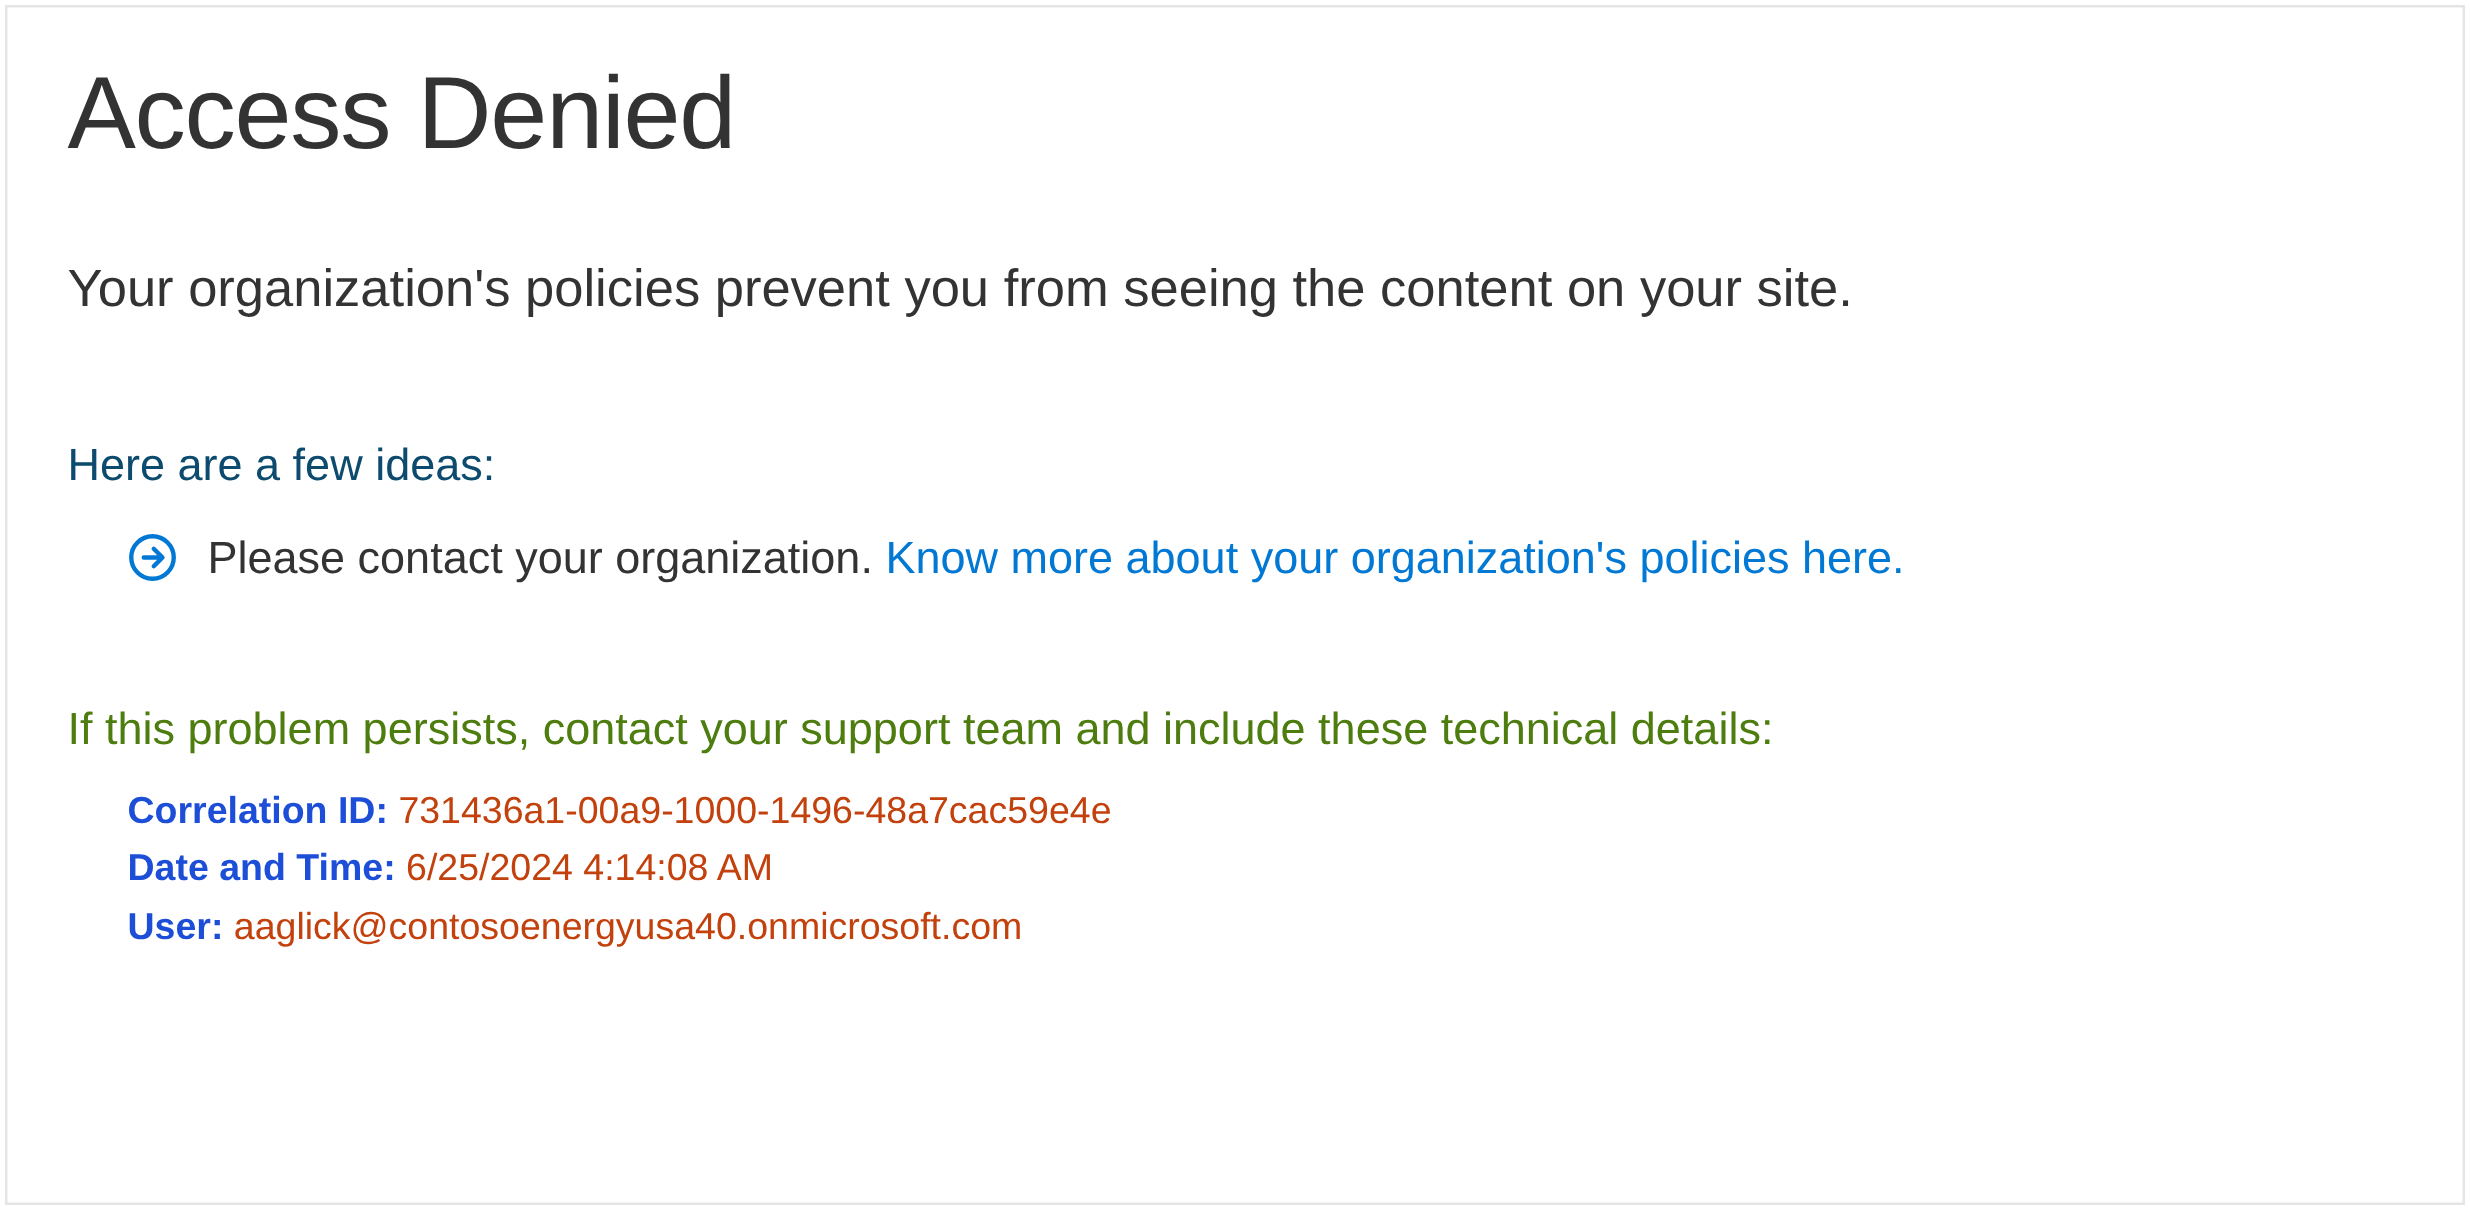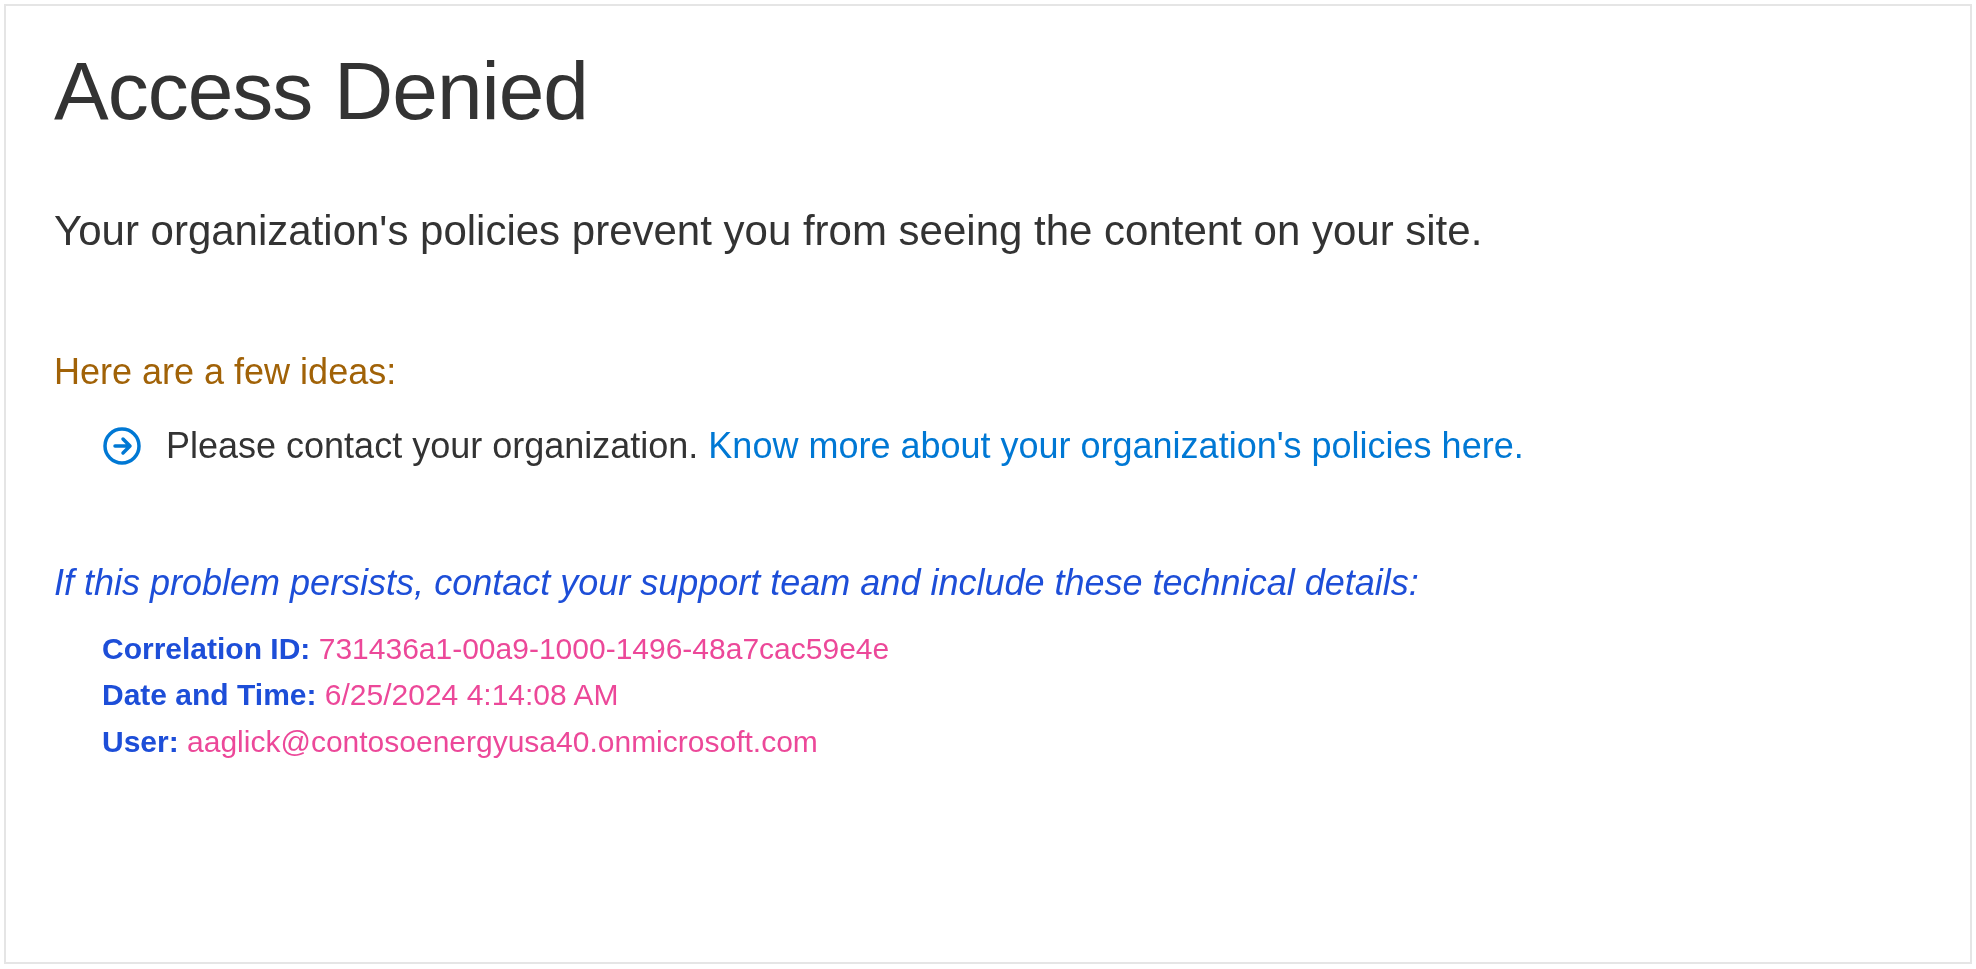--- a/index.html
+++ b/index.html
@@ -32,21 +32,21 @@
     p.subtitle {
       font-size: 42px;
       font-weight: 400;
       color: #333333;
       margin-bottom: 92px;
       line-height: 1.3;
     }
     p.ideas-heading {
       font-size: 36px;
       font-weight: 400;
-      color: #a16207;
+      color: #0c4a6e;
       margin-bottom: 30px;
     }
     .idea-row {
       display: flex;
       align-items: center;
       gap: 24px;
       margin-left: 48px;
       margin-bottom: 92px;
     }
     .arrow-icon {
@@ -62,38 +62,37 @@
       line-height: 1.3;
       color: #333333;
     }
     a.policy-link {
       color: #0078D4;
       text-decoration: none;
     }
     p.persist-heading {
       font-size: 36px;
       font-weight: 400;
-      color: #1d4ed8;
+      color: #4d7c0f;
       margin-bottom: 22px;
-      font-style: italic;
     }
     .details {
       margin-left: 48px;
     }
     .detail-row {
       font-size: 30px;
       line-height: 1.55;
       color: #605e5c;
     }
     .detail-label {
       font-weight: 700;
       color: #1d4ed8;
     }
     .detail-value {
-      color: #ec4899;
+      color: #c2410c;
     }
   </style>
 </head>
 <body>
 
 <div class="container">
 
   <h1 class="title">Access Denied</h1>
 
   <p class="subtitle">Your organization's policies prevent you from seeing the content on your site.</p>

